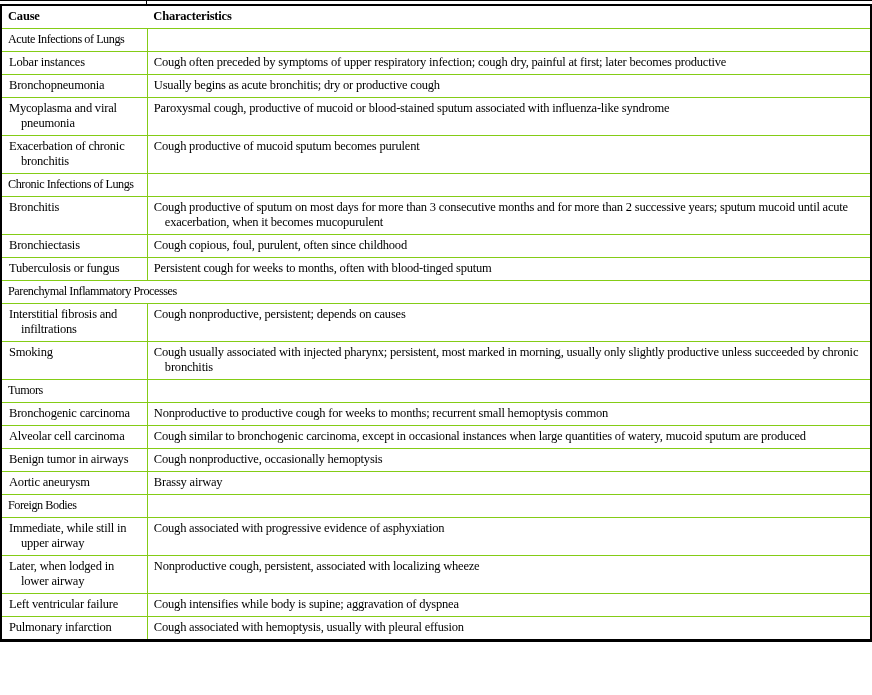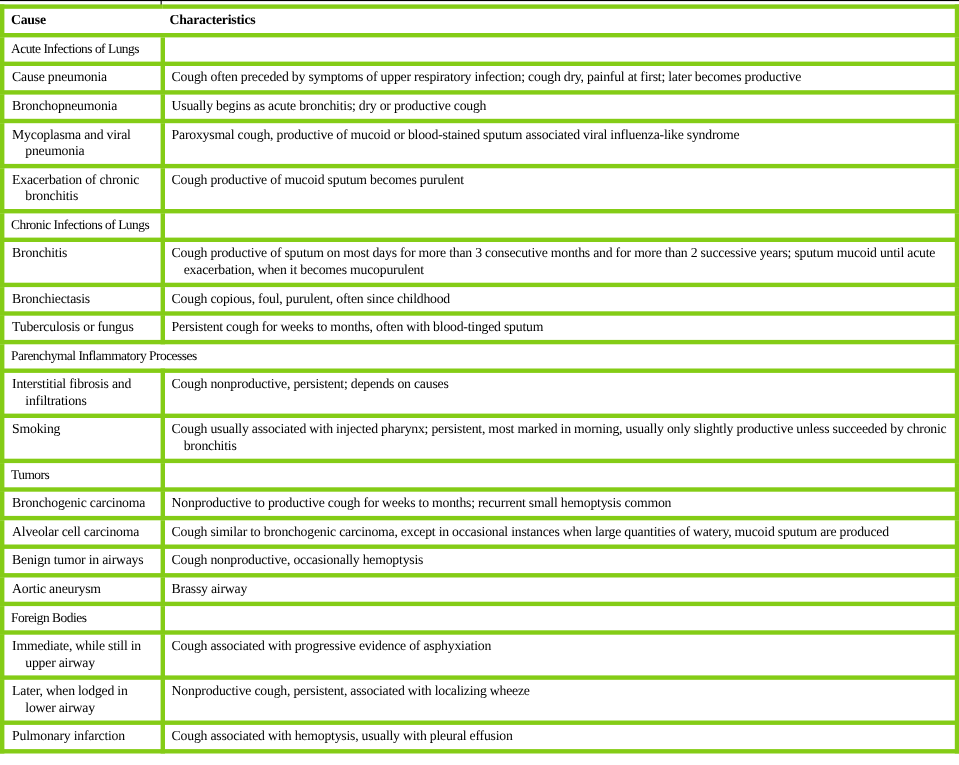--- a/index.html
+++ b/index.html
@@ -33,21 +33,21 @@
     position: absolute;
     top: 4px; left: 0;
     width: 872px;
     border-collapse: collapse;
     table-layout: fixed;
     border: 2px solid #000;
     border-bottom-width: 3px;
   }
   .cough-table tr { height: 23px; }
   .cough-table th, .cough-table td {
-    border: 4px solid #84cc16;
+    border: 1px solid #84cc16;
     vertical-align: top;
     font-size: 12.5px;
     line-height: 15px;
     letter-spacing: -0.2px;
     padding: 3px 4px 4px 6px;
     overflow: hidden;
   }
   .col-cause { width: 144px; }
   .col-char  { width: 712px; }
   
@@ -93,30 +93,30 @@
         <th class="hdr-cause">Cause</th>
         <th class="hdr-char">Characteristics</th>
       </tr>
     </thead>
     <tbody id="table-body">
         <tr>
           <td class="cell cause section">Acute Infections of Lungs</td>
           <td class="cell char"></td>
         </tr>
         <tr>
-          <td class="cell cause">Cause pneumonia</td>
+          <td class="cell cause">Lobar instances</td>
           <td class="cell char">Cough often preceded by symptoms of upper respiratory infection; cough dry, painful at first; later becomes productive</td>
         </tr>
         <tr>
           <td class="cell cause">Bronchopneumonia</td>
           <td class="cell char">Usually begins as acute bronchitis; dry or productive cough</td>
         </tr>
         <tr>
           <td class="cell cause">Mycoplasma and viral pneumonia</td>
-          <td class="cell char">Paroxysmal cough, productive of mucoid or blood-stained sputum associated viral influenza-like syndrome</td>
+          <td class="cell char">Paroxysmal cough, productive of mucoid or blood-stained sputum associated with influenza-like syndrome</td>
         </tr>
         <tr>
           <td class="cell cause">Exacerbation of chronic bronchitis</td>
           <td class="cell char">Cough productive of mucoid sputum becomes purulent</td>
         </tr>
         <tr>
           <td class="cell cause section">Chronic Infections of Lungs</td>
           <td class="cell char"></td>
         </tr>
         <tr>
@@ -168,18 +168,22 @@
         </tr>
         <tr>
           <td class="cell cause">Immediate, while still in upper airway</td>
           <td class="cell char">Cough associated with progressive evidence of asphyxiation</td>
         </tr>
         <tr>
           <td class="cell cause">Later, when lodged in lower airway</td>
           <td class="cell char">Nonproductive cough, persistent, associated with localizing wheeze</td>
         </tr>
         <tr>
+          <td class="cell cause">Left ventricular failure</td>
+          <td class="cell char">Cough intensifies while body is supine; aggravation of dyspnea</td>
+        </tr>
+        <tr>
           <td class="cell cause">Pulmonary infarction</td>
           <td class="cell char">Cough associated with hemoptysis, usually with pleural effusion</td>
         </tr>
       </tbody>
   </table>
 </div>
 
 </body></html>

